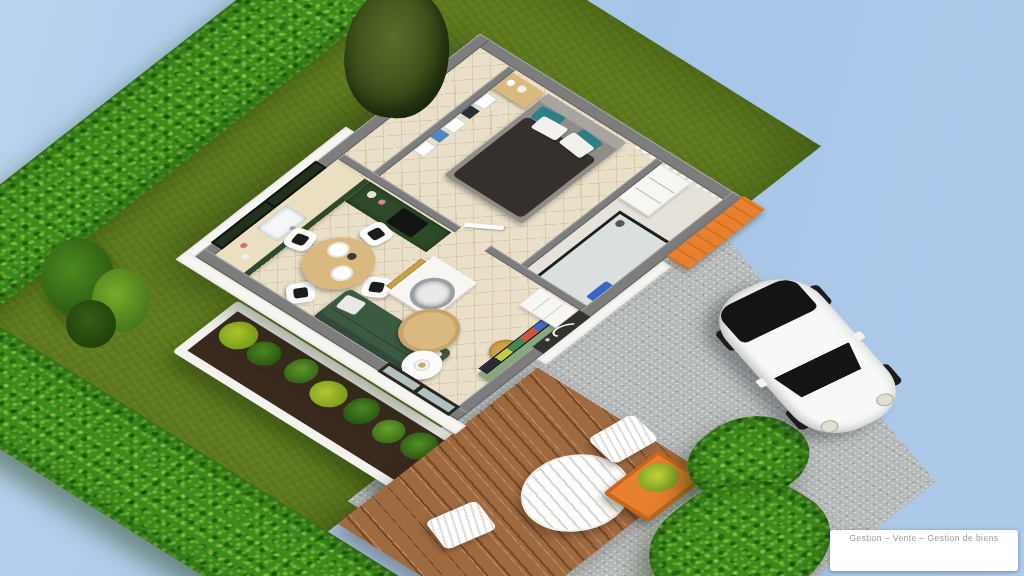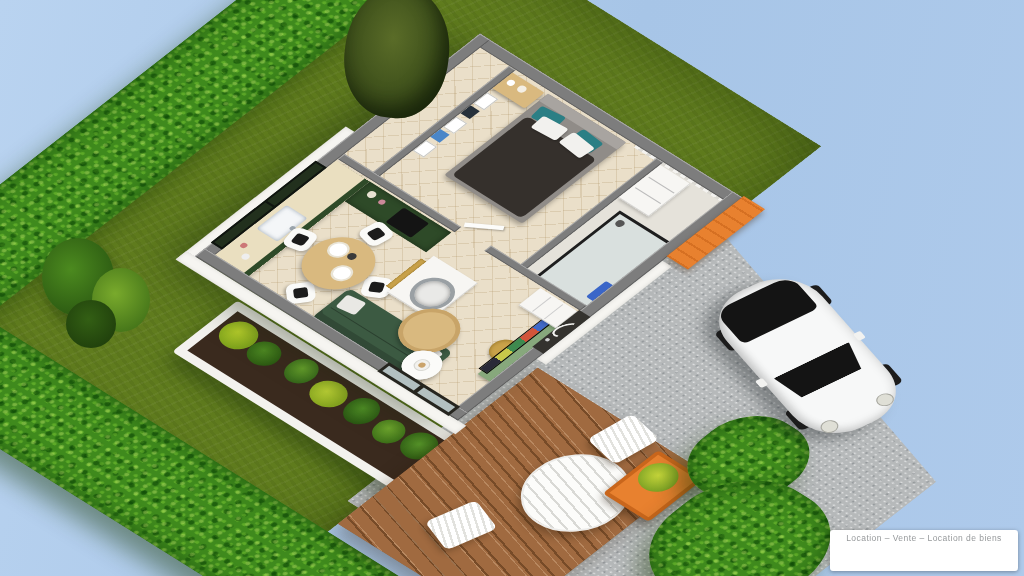--- a/index.html
+++ b/index.html
@@ -245,15 +245,15 @@
               background:radial-gradient(ellipse at 45% 40%,#5a6c28 0%,#42541d 45%,#2e3d13 78%,#24300e 100%);
               box-shadow:inset -8px -10px 20px rgba(10,20,5,.6);"></div>
   <div class="abs" style="left:42px;top:238px;width:72px;height:78px;border-radius:50%;
               background:radial-gradient(circle at 40% 40%,#4c8a1f,#2c5a12 75%);box-shadow:4px 10px 14px rgba(20,45,5,.45);"></div>
   <div class="abs" style="left:92px;top:268px;width:58px;height:64px;border-radius:50%;
               background:radial-gradient(circle at 40% 40%,#79aa2c,#47771a 75%);"></div>
   <div class="abs" style="left:66px;top:300px;width:50px;height:48px;border-radius:50%;
               background:radial-gradient(circle at 45% 40%,#335f14,#20400c 78%);"></div>
 
   <div class="abs logo">
-    <div class="tag">Location – Vente – Location de biens</div>
+    <div class="tag">Gestion – Vente – Gestion de biens</div>
   </div>
 </div>
 
 </body></html>

